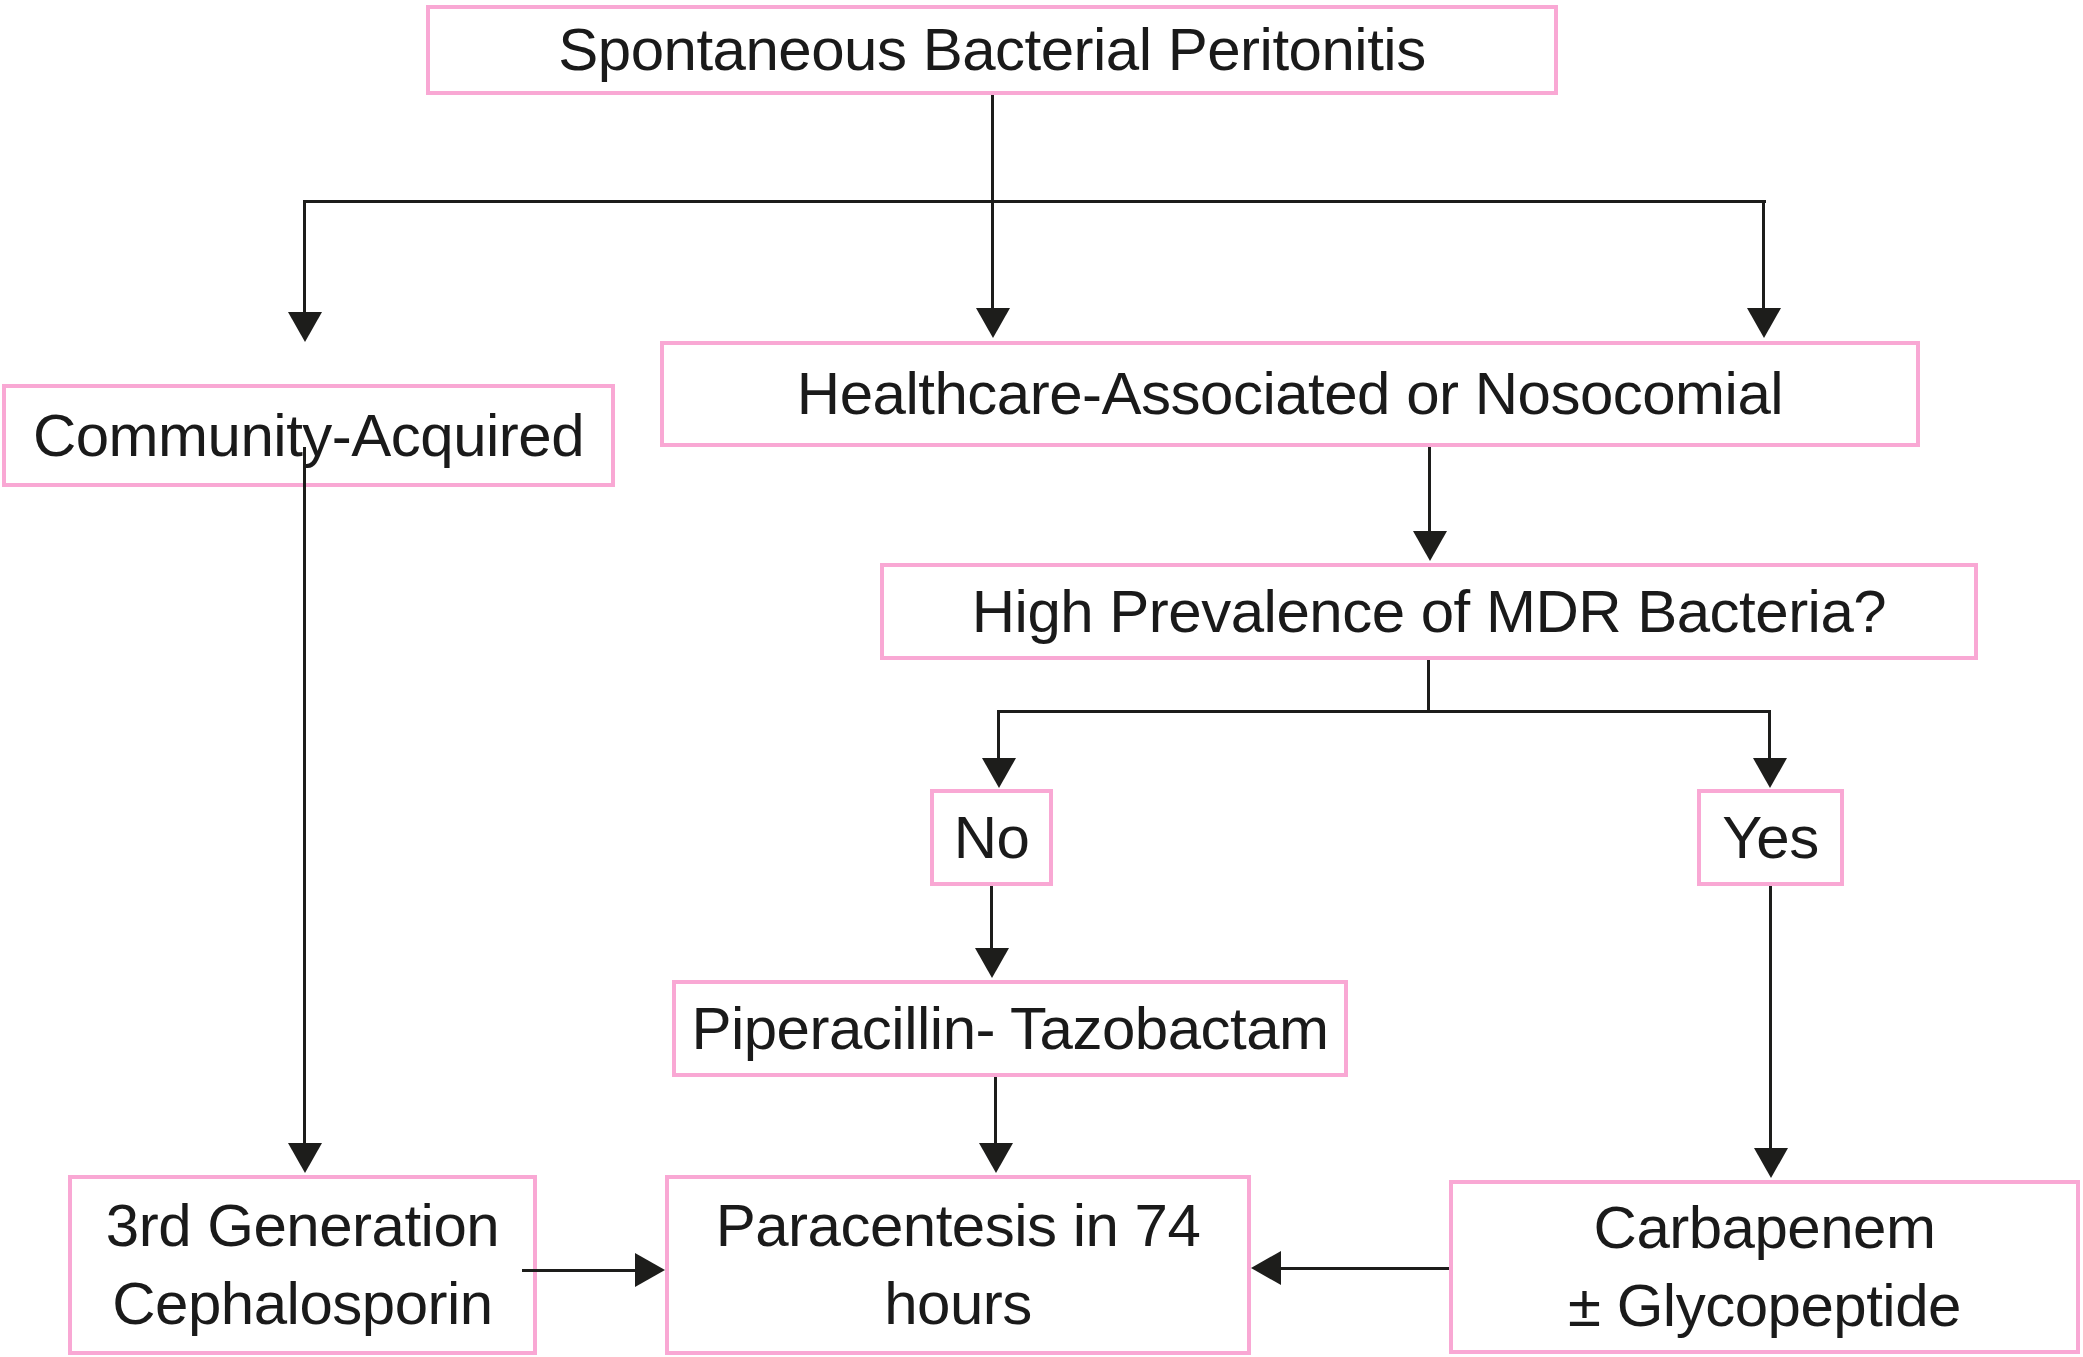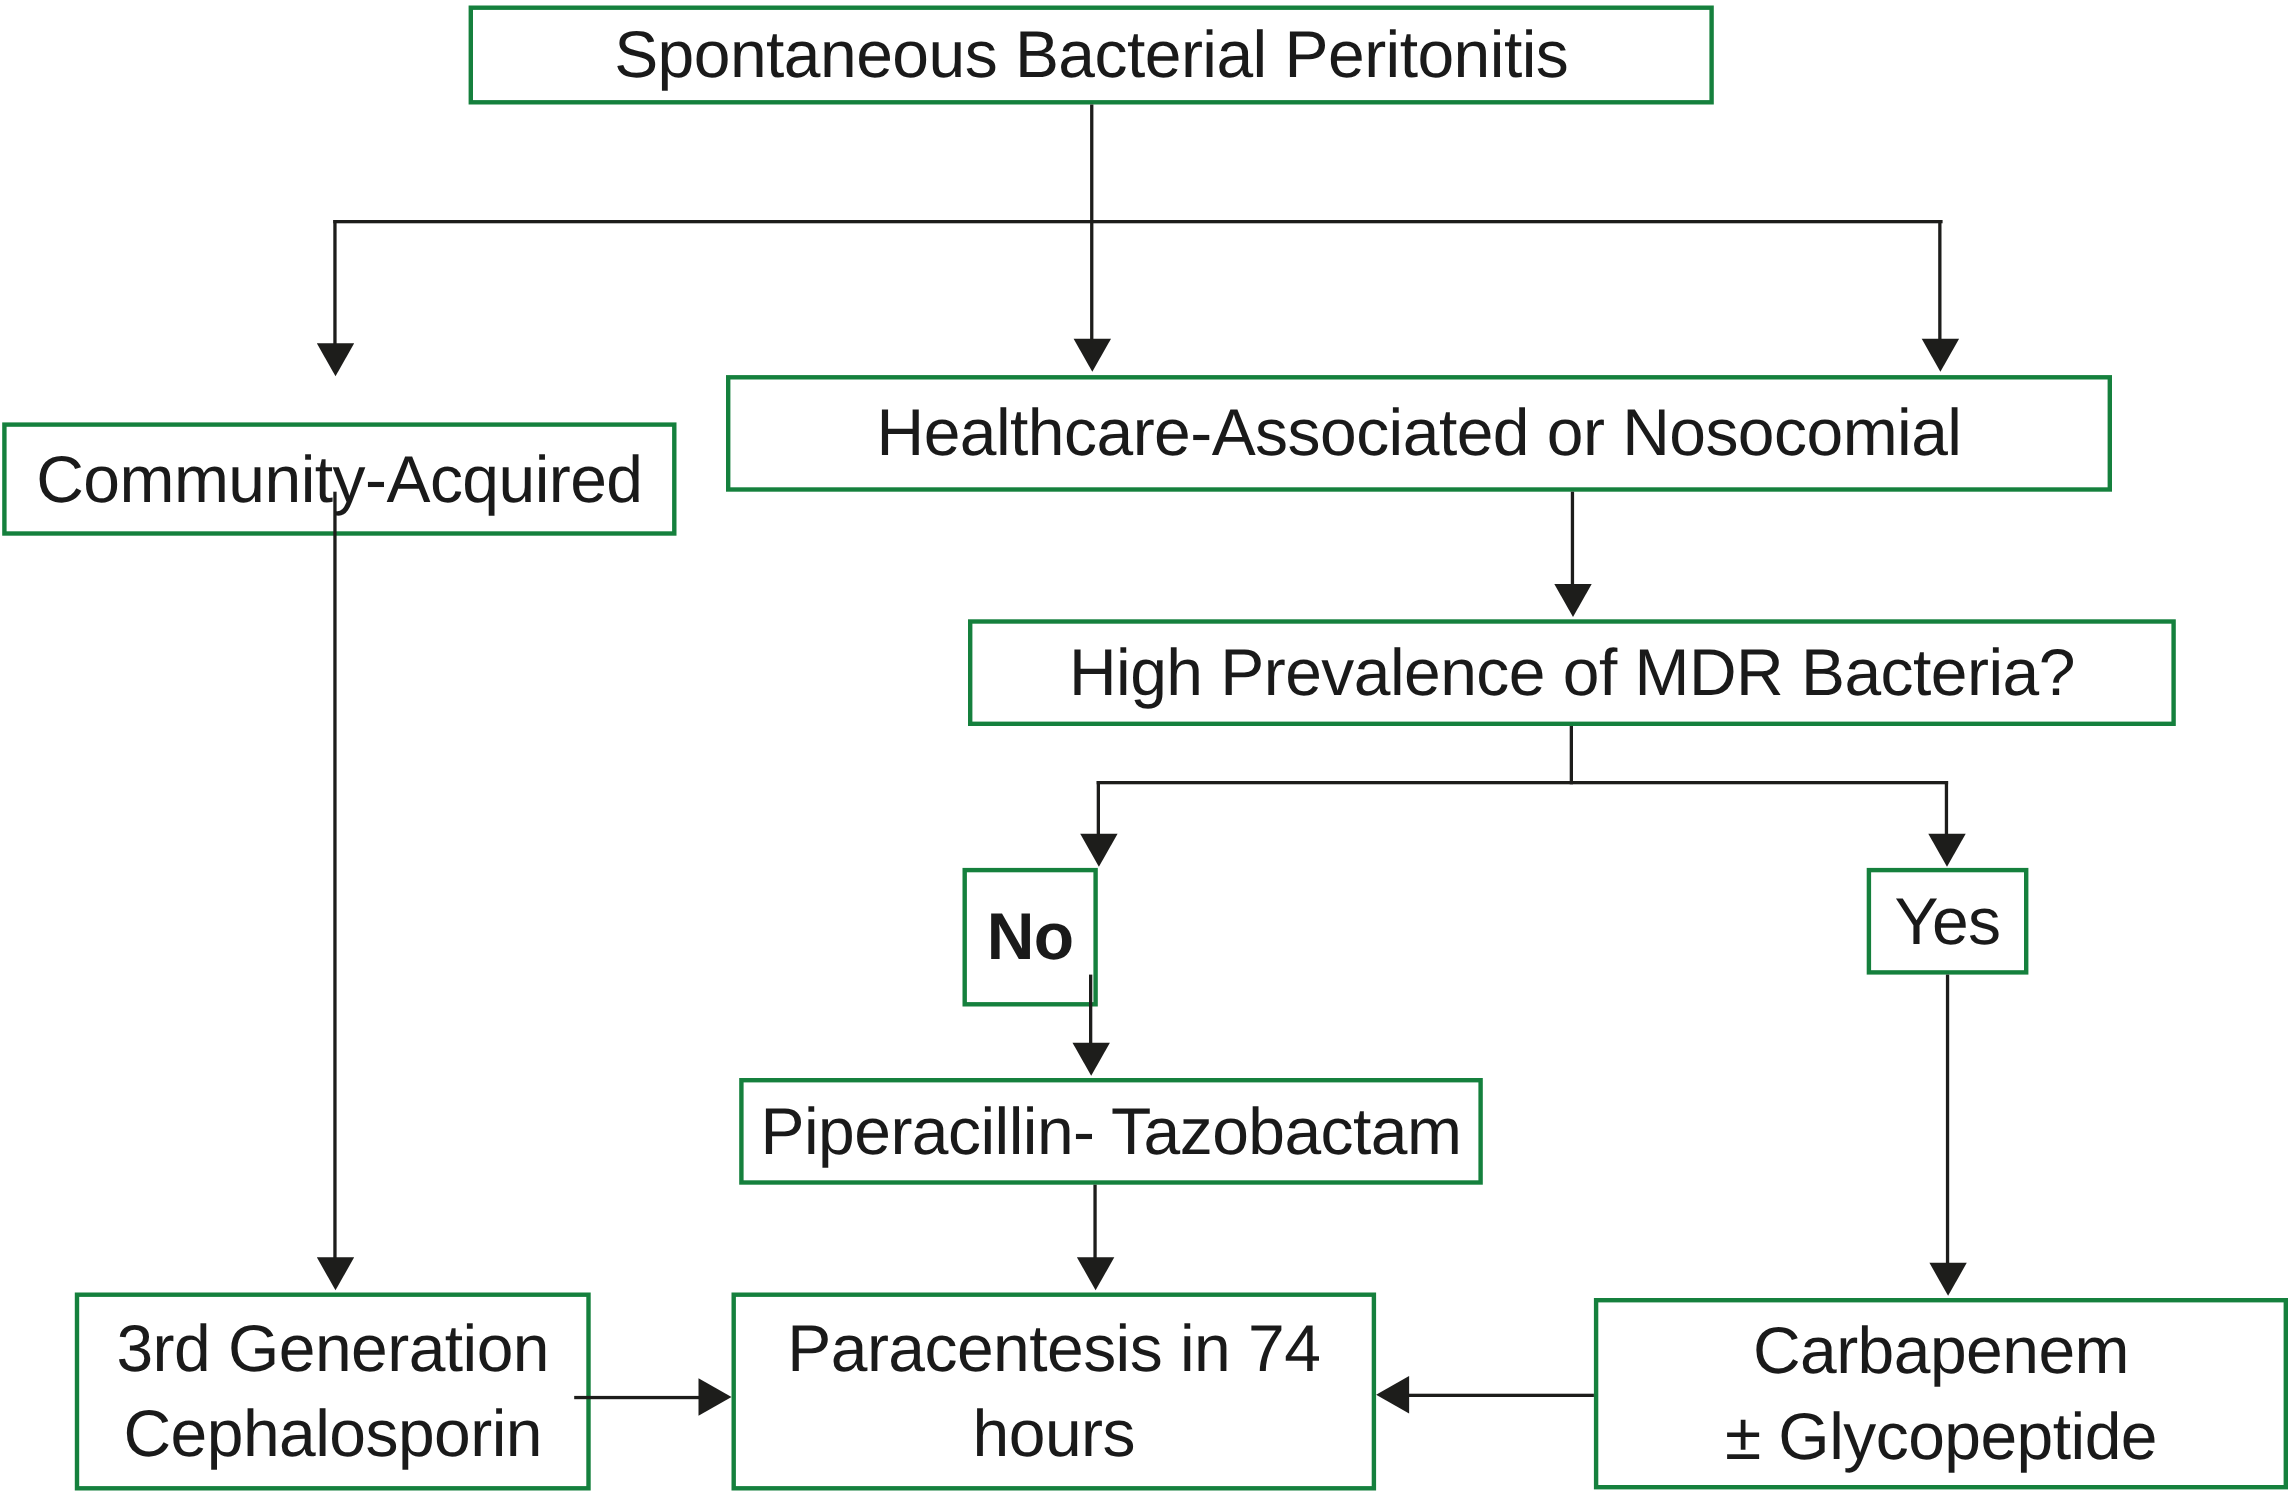--- a/index.html
+++ b/index.html
@@ -7,21 +7,21 @@
     position: relative;
     width: 2083px;
     height: 1357px;
     background: #ffffff;
     font-family: "Liberation Sans", sans-serif;
     color: #1a1a1a;
   }
   .node {
     position: absolute;
     box-sizing: border-box;
-    border: 4px solid #15803d;
+    border: 4px solid #f9a8d4;
     background: #ffffff;
     display: flex;
     align-items: center;
     justify-content: center;
     text-align: center;
     font-size: 60px;
     line-height: 1.3;
     white-space: pre-line;
     letter-spacing: -0.5px;
     color: #1a1a1a;
@@ -60,21 +60,21 @@
 <div class="canvas">
 
   <div class="node" style="left:426px; top:5px; width:1132px; height:90px;">Spontaneous Bacterial Peritonitis</div>
 
   <div class="node" style="left:2px; top:344px; width:613px; height:103px;margin-top:40px;">Community-Acquired</div>
 
   <div class="node" style="left:880px; top:563px; width:1098px; height:97px;">High Prevalence of MDR Bacteria?</div>
 
   <div class="node" style="left:660px; top:341px; width:1260px; height:106px;">Healthcare-Associated or Nosocomial</div>
 
-  <div class="node" style="left:875px; top:789px; width:123px; height:126px;font-weight:bold;">No</div>
+  <div class="node" style="left:930px; top:789px; width:123px; height:97px;">No</div>
 
   <div class="node" style="left:1697px; top:789px; width:147px; height:97px;">Yes</div>
 
   <div class="node" style="left:672px; top:980px; width:676px; height:97px;">Piperacillin- Tazobactam</div>
 
   <div class="node" style="left:68px; top:1175px; width:469px; height:180px;">3rd Generation
 Cephalosporin</div>
 
   <div class="node" style="left:665px; top:1175px; width:586px; height:180px;">Paracentesis in 74
 hours</div>

